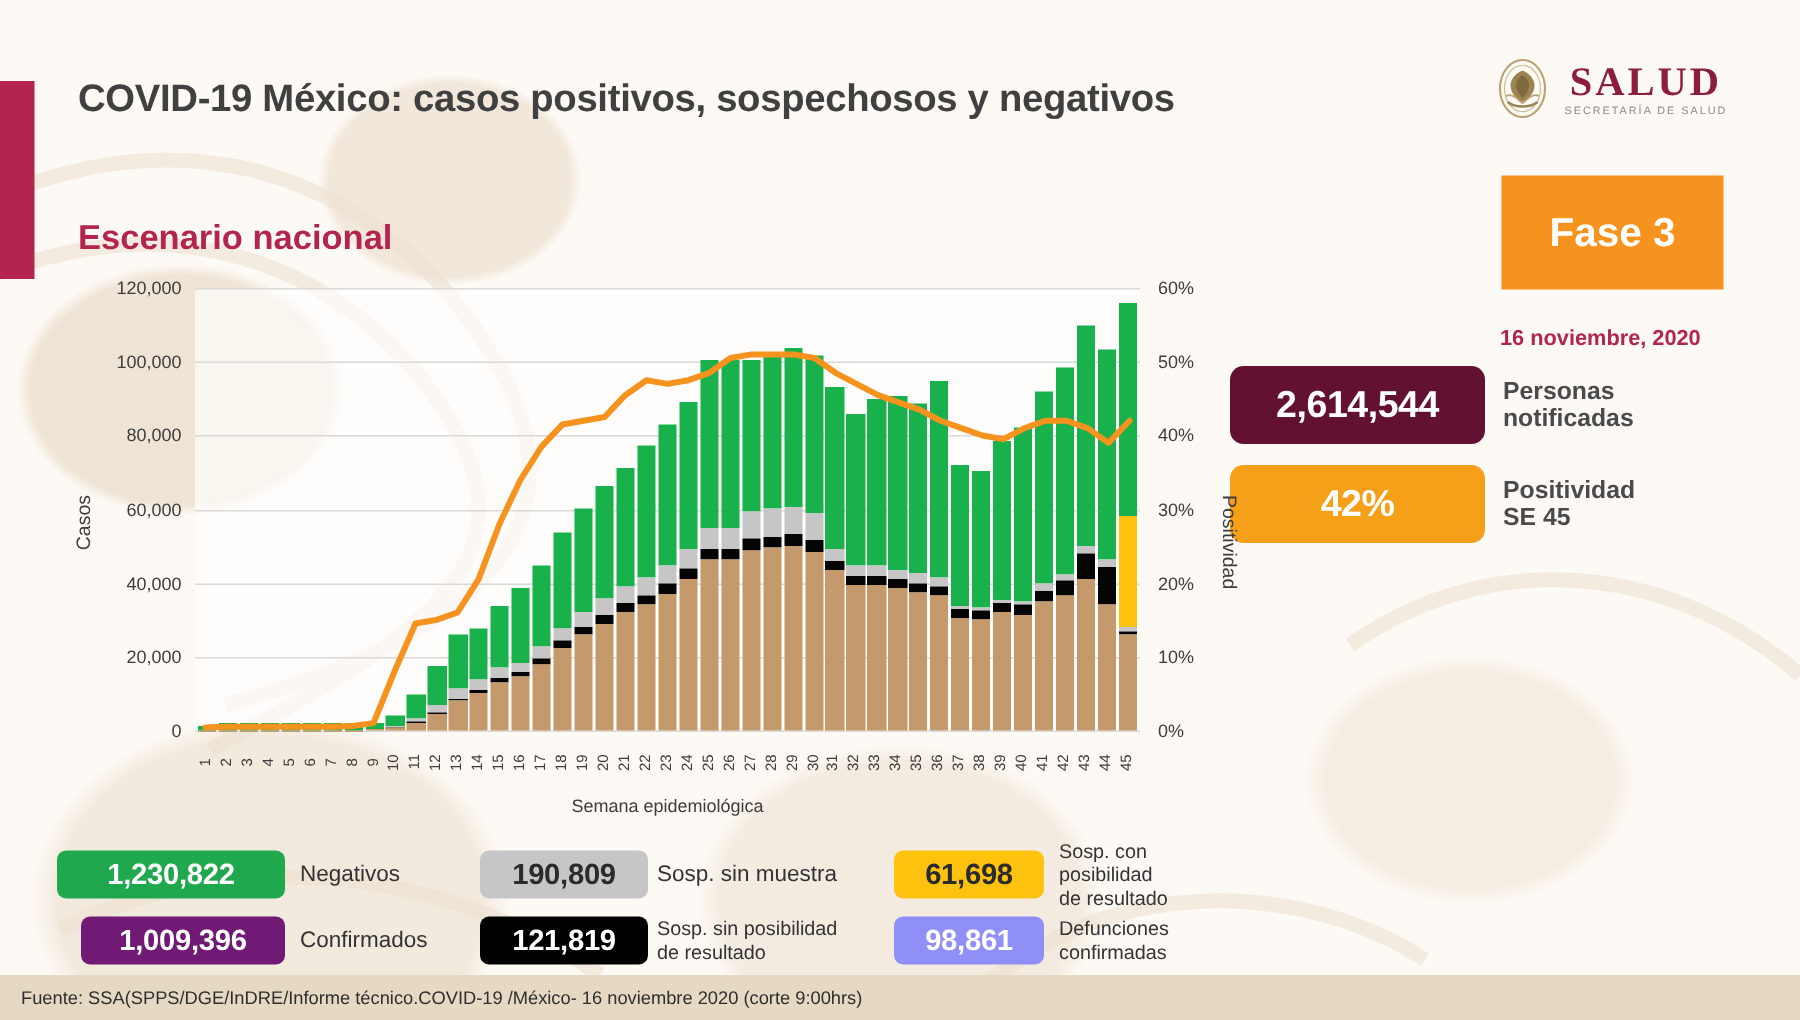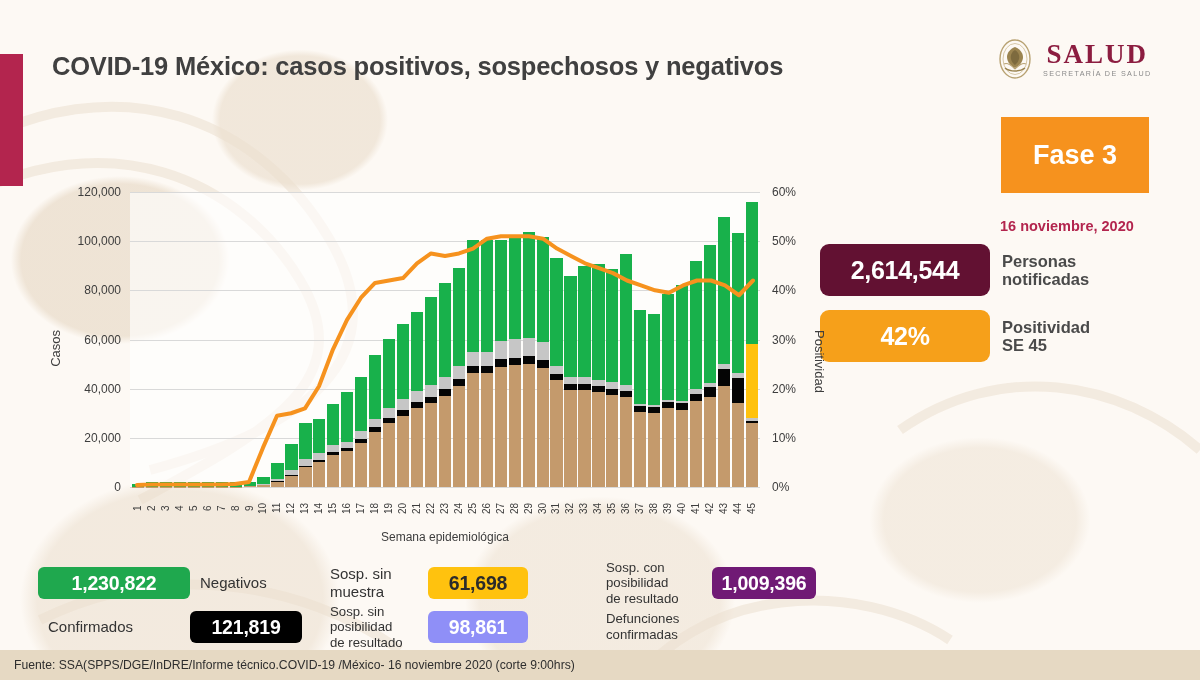--- a/index.html
+++ b/index.html
@@ -221,20 +221,21 @@
       <path d="M-40 200 C 110 120, 240 180, 300 280 S 270 430, 140 500"></path>
       <path d="M620 700 C 700 580, 860 580, 950 640"></path>
       <path d="M900 430 C 1000 360, 1120 380, 1200 450"></path>
       <path d="M40 620 C 160 560, 300 580, 400 650"></path>
     </g>
   </svg>
 
   <div class="accent-bar"></div>
 
   <div class="main-title">COVID-19 México: casos positivos, sospechosos y negativos</div>
+  <div class="section-title">Escenario nacional</div>
 
   <div class="logo-wrap">
     <svg class="eagle" viewBox="0 0 40 42">
       <ellipse cx="20" cy="21" rx="15" ry="19" fill="none" stroke="#b8a272" stroke-width="1.4"></ellipse>
       <ellipse cx="20" cy="21" rx="12" ry="15.5" fill="none" stroke="#cdbb93" stroke-width="0.8"></ellipse>
       <path d="M20 9 C15 11, 12 15, 12 19 C12 24, 16 28, 20 30 C24 28, 28 24, 28 19 C28 15, 25 11, 20 9 Z" fill="#9b8450"></path>
       <path d="M20 12 C17 14, 15 17, 16 21 C17 25, 20 27, 20 27 C20 27, 23 25, 24 21 C25 17, 23 14, 20 12 Z" fill="#7d6a3e"></path>
       <path d="M10 30 C15 34, 25 34, 30 30" fill="none" stroke="#9b8450" stroke-width="1.6"></path>
       <path d="M9 26 C13 24, 17 28, 20 31" fill="none" stroke="#b8a272" stroke-width="1.1"></path>
       <path d="M31 26 C27 24, 23 28, 20 31" fill="none" stroke="#b8a272" stroke-width="1.1"></path>
@@ -611,20 +612,23 @@
         <div class="xtick">45</div>
       </div>
     <div class="axis-title-x">Semana epidemiológica</div>
   </div>
 
   <div id="legend">
     <div class="lg-pill green">
         <span>1,230,822</span>
       </div>
     <div class="lg-text"><span>Negativos</span></div>
+    <div class="lg-pill grey w112">
+        <span>190,809</span>
+      </div>
     <div class="lg-text"><span>Sosp. sin muestra</span></div>
     <div class="lg-pill yellow w100">
         <span>61,698</span>
       </div>
     <div class="lg-text small">
       <div>Sosp. con posibilidad</div>
       <div>de resultado</div>
     </div>
 
     <div class="lg-pill tan">

